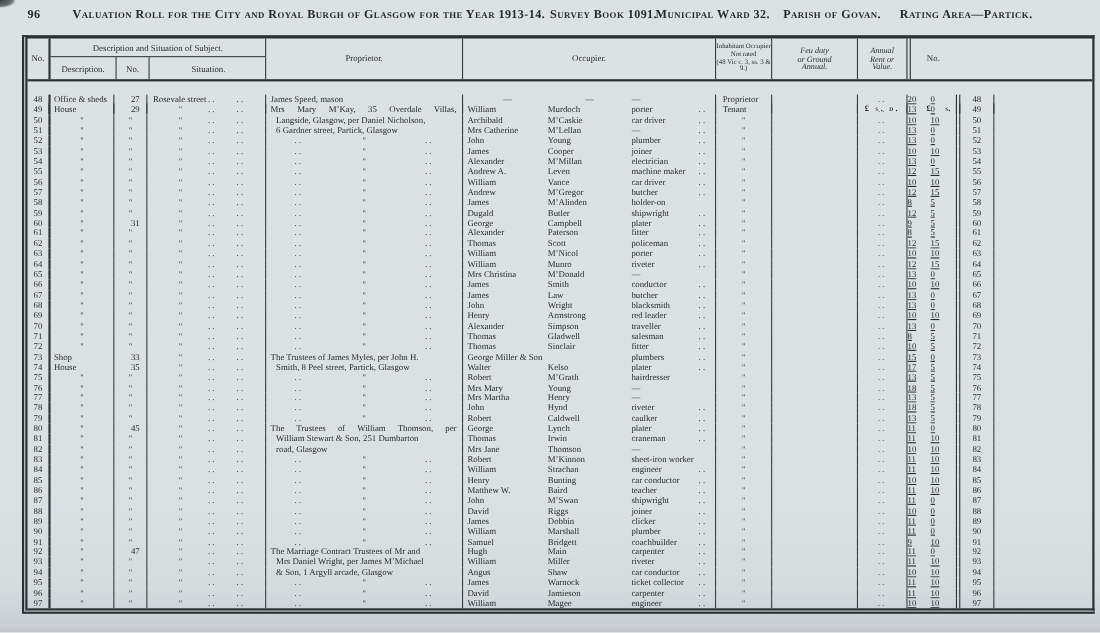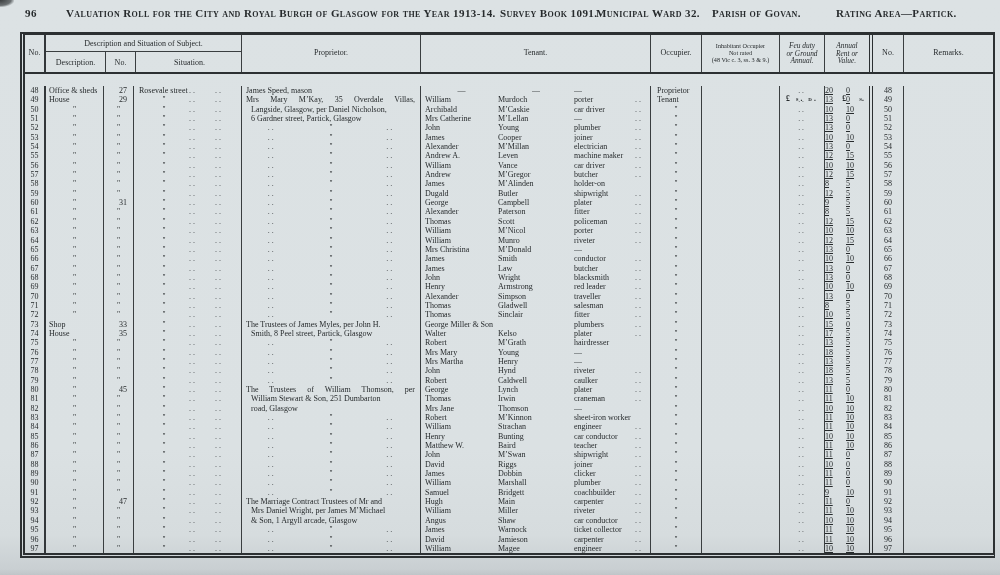--- a/index.html
+++ b/index.html
@@ -12,21 +12,21 @@
          background:radial-gradient(ellipse at 0 0,#3a3d3e 0%,#6b7072 55%,transparent 75%);}
   
   .topline{position:absolute;top:7px;left:0;width:1000px;height:16px;
            font-variant:small-caps;font-weight:700;font-size:11px;letter-spacing:.4px;white-space:nowrap;}
   .topline span{position:absolute;top:0;}
   .t-pageno{left:25px;}
   .t-title{left:66px;}
   .t-survey{left:500px;}
   .t-ward{left:596px;}
   .t-parish{left:712px;}
-  .t-rating{left:836px;}
+  .t-rating{left:818px;}
   
   .vtable{position:absolute;left:20px;top:32px;width:975px;box-sizing:border-box;
           border-top:3px solid #2c3032;border-right:2px solid #2c3032;
           border-left:5px double #2c3032;border-bottom:5px double #2c3032;}
   .grid{display:grid;}
   
   .thead{grid-template-columns:19px 197px 179px 230px 51px 78px 45px 45px 34px 1fr;
          height:37px;border-bottom:2px solid #2c3032;font-size:8px;text-align:center;}
   .hcell{border-left:1px solid #3a3e40;display:flex;align-items:center;justify-content:center;line-height:1.08;}
   .hcell.first{border-left:none;}
@@ -91,39 +91,37 @@
       <div class="hcell first">No.</div>
       <div class="hgroup">
         <div class="hgroup-top">Description and Situation of Subject.</div>
         <div class="hgroup-sub">
           <div>Description.</div>
           <div>No.</div>
           <div>Situation.</div>
         </div>
       </div>
       <div class="hcell">Proprietor.</div>
-      <div class="hcell">Tenant.</div>
       <div class="hcell">Occupier.</div>
       <div class="hcell h-inh">
         <span>Inhabitant Occupier</span>
         <span>Not rated</span>
         <span>(48 Vic c. 3, ss. 3 &amp; 9.)</span>
       </div>
       <div class="hcell h-small">
         <span>Feu duty</span>
         <span>or Ground</span>
         <span>Annual.</span>
       </div>
       <div class="hcell h-small">
         <span>Annual</span>
         <span>Rent or</span>
         <span>Value.</span>
       </div>
       <div class="hcell h-no2">No.</div>
-      <div class="hcell">Remarks.</div>
     </div>
 
     <div class="grid crow">
       <div class="nb"></div>
         <div></div>
         <div></div>
         <div></div>
         <div></div>
       <div></div>
         <div class="nb"></div>

